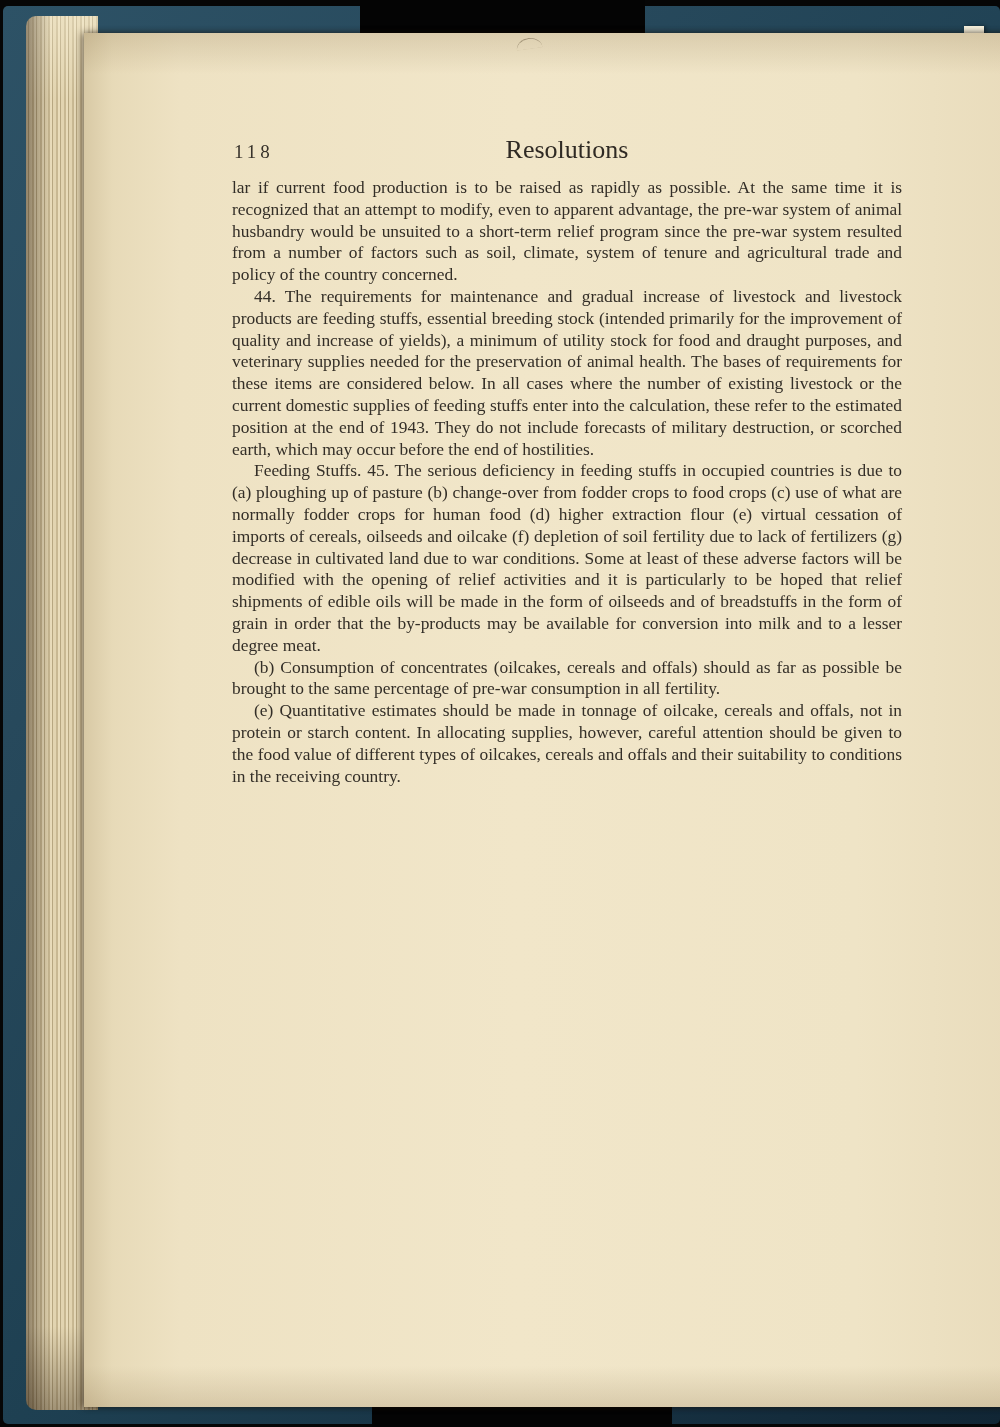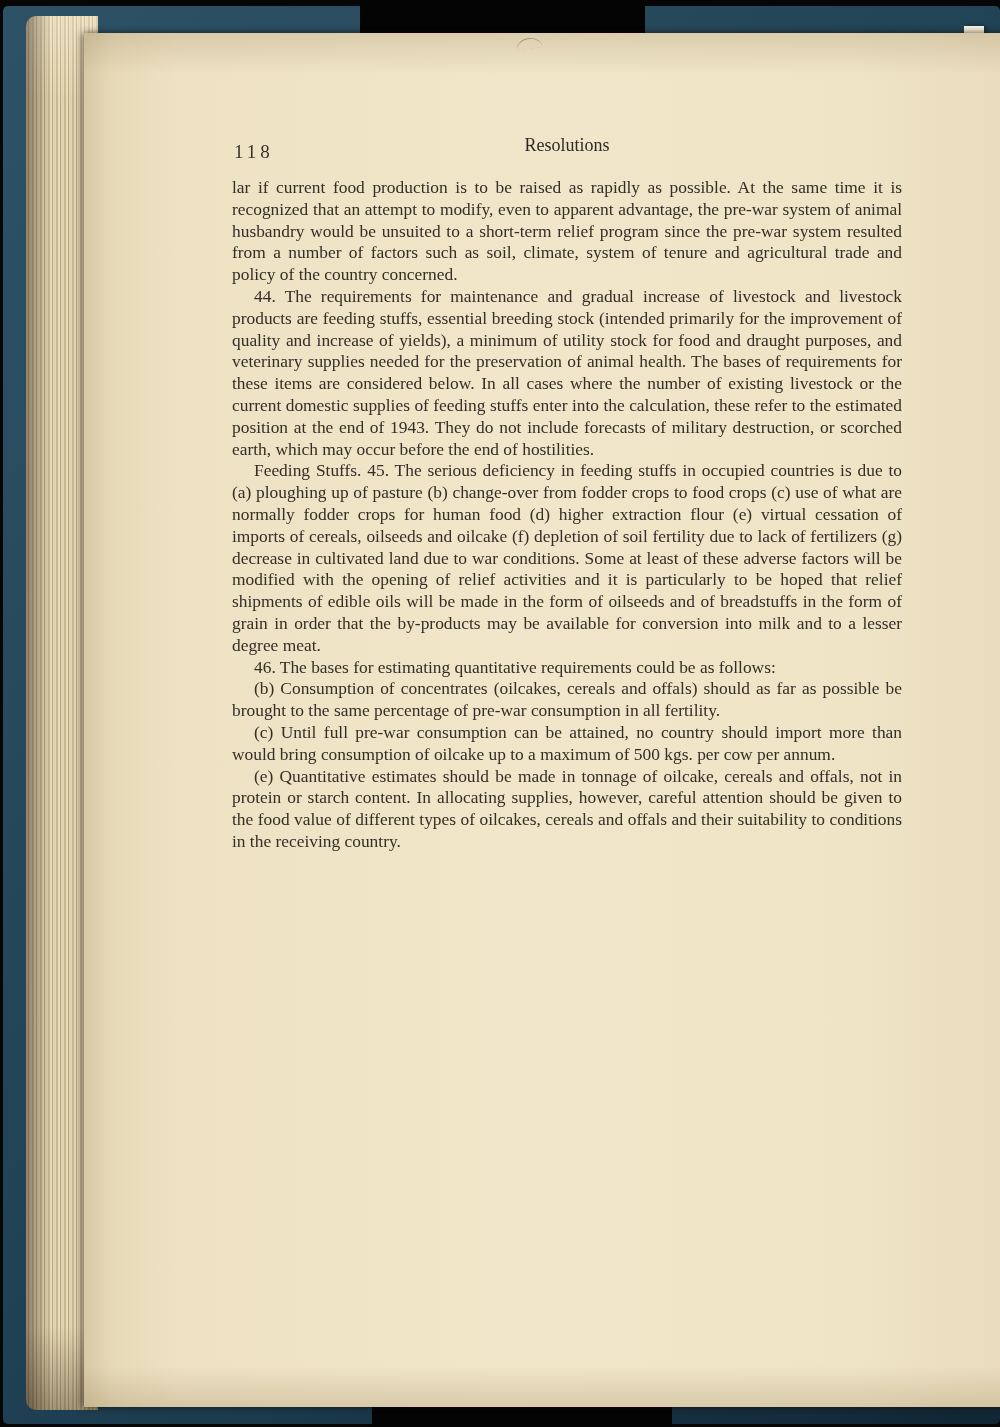--- a/index.html
+++ b/index.html
@@ -73,21 +73,21 @@
   .page-num {
     position: absolute;
     left: 2px; top: 6px;
     font-size: 19px;
     letter-spacing: 4px;
     color: #37322b;
   }
   .running-head {
     display: block;
     text-align: center;
-    font-size: 18px;
+    font-size: 26px;
     color: #2f2a24;
   }
   .page-body {
     margin: 8px 52px 0 148px;
     width: 670px;
     font-size: 17.4px;
     line-height: 21.8px;
     text-align: justify;
     color: #332e27;
   }
@@ -108,19 +108,17 @@
   <div class="page">
     <div class="pencil-mark"></div>
     <div class="page-head">
       <span class="page-num">118</span>
       <span class="running-head">Resolutions</span>
     </div>
     <div class="page-body">
         <p class="para"><span>lar if current food production is to be raised as rapidly as possible. At the same time it is recognized that an attempt to modify, even to apparent advantage, the pre-war system of animal husbandry would be unsuited to a short-term relief program since the pre-war system resulted from a number of factors such as soil, climate, system of tenure and agricultural trade and policy of the country concerned.</span></p>
         <p class="para indent"><span>44. The requirements for maintenance and gradual increase of livestock and livestock products are feeding stuffs, essential breeding stock (intended primarily for the improvement of quality and increase of yields), a minimum of utility stock for food and draught purposes, and veterinary supplies needed for the preservation of animal health. The bases of requirements for these items are considered below. In all cases where the number of existing livestock or the current domestic supplies of feeding stuffs enter into the calculation, these refer to the estimated position at the end of 1943. They do not include forecasts of military destruction, or scorched earth, which may occur before the end of hostilities.</span></p>
         <p class="para indent"><span class="it">Feeding Stuffs.</span><span> 45. The serious deficiency in feeding stuffs in occupied countries is due to (</span><span class="it">a</span><span>) ploughing up of pasture (</span><span class="it">b</span><span>) change-over from fodder crops to food crops (</span><span class="it">c</span><span>) use of what are normally fodder crops for human food (</span><span class="it">d</span><span>) higher extraction flour (</span><span class="it">e</span><span>) virtual cessation of imports of cereals, oilseeds and oilcake (</span><span class="it">f</span><span>) depletion of soil fertility due to lack of fertilizers (</span><span class="it">g</span><span>) decrease in cultivated land due to war conditions. Some at least of these adverse factors will be modified with the opening of relief activities and it is particularly to be hoped that relief shipments of edible oils will be made in the form of oilseeds and of breadstuffs in the form of grain in order that the by-products may be available for conversion into milk and to a lesser degree meat.</span></p>
-        <p class="para indent"><span>46. The bases for estimating quantitative requirements could be as follows:</span></p>
         <p class="para indent"><span>(</span><span class="it">b</span><span>) Consumption of concentrates (oilcakes, cereals and offals) should as far as possible be brought to the same percentage of pre-war consumption in all fertility.</span></p>
-        <p class="para indent"><span>(</span><span class="it">c</span><span>) Until full pre-war consumption can be attained, no country should import more than would bring consumption of oilcake up to a maximum of 500 kgs. per cow per annum.</span></p>
         <p class="para indent"><span>(</span><span class="it">e</span><span>) Quantitative estimates should be made in tonnage of oilcake, cereals and offals, not in protein or starch content. In allocating supplies, however, careful attention should be given to the food value of different types of oilcakes, cereals and offals and their suitability to conditions in the receiving country.</span></p>
       </div>
   </div>
 </div>
 
 </body></html>

